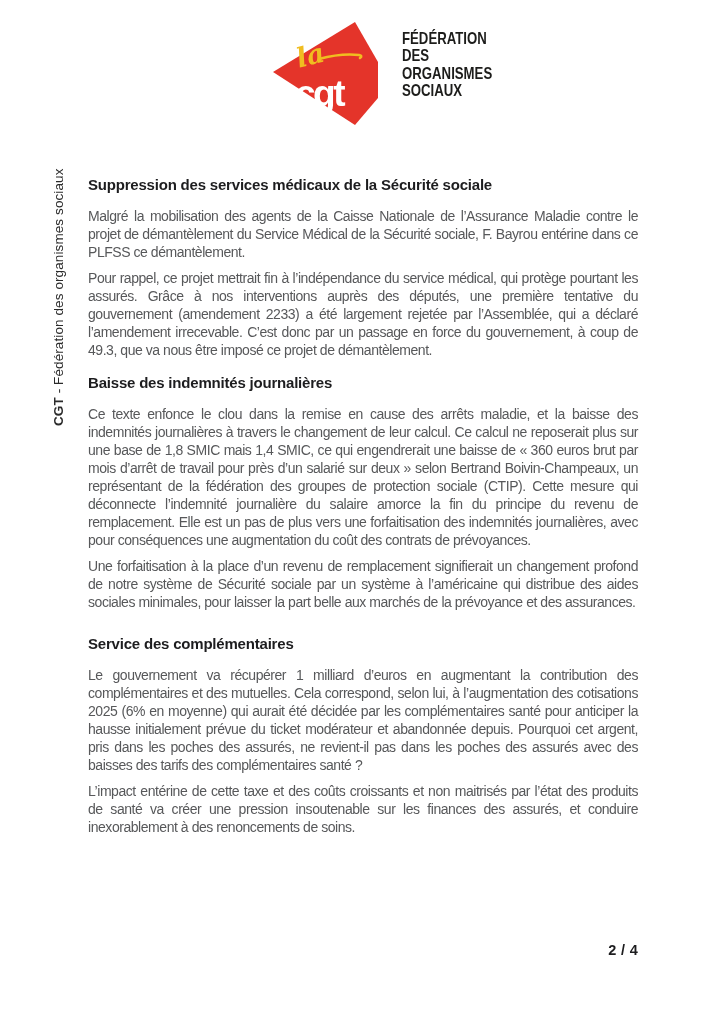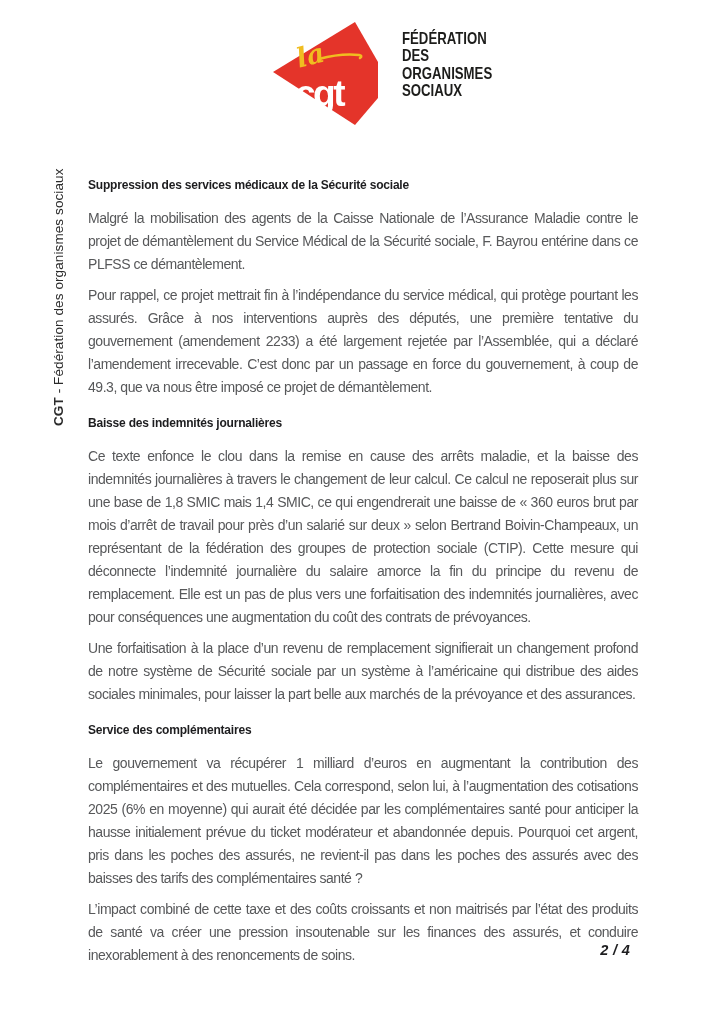--- a/index.html
+++ b/index.html
@@ -21,33 +21,33 @@
     position:absolute;left:51px;top:426px;
     transform:rotate(-90deg);transform-origin:0 0;
     white-space:nowrap;font-size:13.5px;color:#2b2b2b;letter-spacing:0.1px;
   }
   .vertical-credit .b{font-weight:bold;}
   
   .content{
     position:absolute;left:88px;top:176px;width:550px;color:#57585a;
   }
   .section{margin:0 0 15px 0;}
-  .section.gap-lg{margin-bottom:15px;}
+  .section.gap-lg{margin-bottom:24px;}
   .section h2{
-    font-size:12px;line-height:18px;font-weight:bold;color:#1d1d1f;
+    font-size:15px;line-height:18px;font-weight:bold;color:#1d1d1f;
     margin:0 0 13px 0;letter-spacing:-0.2px;
   }
   .section p{
-    font-size:14px;line-height:23px;margin:0 0 8px 0;
+    font-size:14px;line-height:18px;margin:0 0 8px 0;
     text-align:justify;letter-spacing:-0.45px;color:#57585a;
   }
   
   .page-indicator{
-    position:absolute;left:80px;top:942px;width:550px;text-align:right;
-    font-weight:bold;font-size:14.5px;color:#1d1d1f;letter-spacing:0.3px;font-style:italic;
+    position:absolute;left:88px;top:942px;width:550px;text-align:right;
+    font-weight:bold;font-size:14.5px;color:#1d1d1f;letter-spacing:0.3px;
   }
 </style>
 </head>
 <body>
 
 <div class="logo-wrap">
   <div class="logo-mark">
     <svg width="105" height="103" viewBox="0 0 105 103">
       <polygon points="0,50 82,0 105,40 105,76 82,103" fill="#e4342a"></polygon>
       <path d="M 46 37 Q 68 31 86 33 q 4 1 1 3" fill="none" stroke="#f0bd20" stroke-width="2.6" stroke-linecap="round"></path>
@@ -77,18 +77,18 @@
 
   <div class="section gap-lg">
     <h2>Baisse des indemnités journalières</h2>
     <p>Ce texte enfonce le clou dans la remise en cause des arrêts maladie, et la baisse des indemnités journalières à travers le changement de leur calcul. Ce calcul ne reposerait plus sur une base de 1,8 SMIC mais 1,4 SMIC, ce qui engendrerait une baisse de « 360 euros brut par mois d’arrêt de travail pour près d’un salarié sur deux » selon Bertrand Boivin-Champeaux, un représentant de la fédération des groupes de protection sociale (CTIP).  Cette mesure qui déconnecte l’indemnité journalière du salaire amorce la fin du principe du revenu de remplacement. Elle est un pas de plus vers une forfaitisation des indemnités journalières, avec pour conséquences une augmentation du coût des contrats de prévoyances.</p>
     <p>Une forfaitisation à la place d’un revenu de remplacement signifierait un changement profond de notre système de Sécurité sociale par un système à l’américaine qui distribue des aides sociales minimales, pour laisser la part belle aux marchés de la prévoyance et des assurances.</p>
   </div>
 
   <div class="section">
     <h2>Service des complémentaires</h2>
     <p>Le gouvernement va récupérer 1 milliard d’euros en augmentant la contribution des complémentaires et des mutuelles. Cela correspond, selon lui, à l’augmentation des cotisations 2025 (6% en moyenne) qui aurait été décidée par les complémentaires santé pour anticiper la hausse initialement prévue du ticket modérateur et abandonnée depuis. Pourquoi cet argent, pris dans les poches des assurés, ne revient-il pas dans les poches des assurés avec des baisses des tarifs des complémentaires santé ?</p>
-    <p>L’impact combiné de cette taxe et des coûts croissants et non maitrisés par l’état des produits de santé va créer une pression insoutenable sur les finances des assurés, et conduire inexorablement à des renoncements de soins.</p>
+    <p>L’impact entérine de cette taxe et des coûts croissants et non maitrisés par l’état des produits de santé va créer une pression insoutenable sur les finances des assurés, et conduire inexorablement à des renoncements de soins.</p>
   </div>
 
 </div>
 
 <div class="page-indicator">2 / 4</div>
 
 </body></html>

